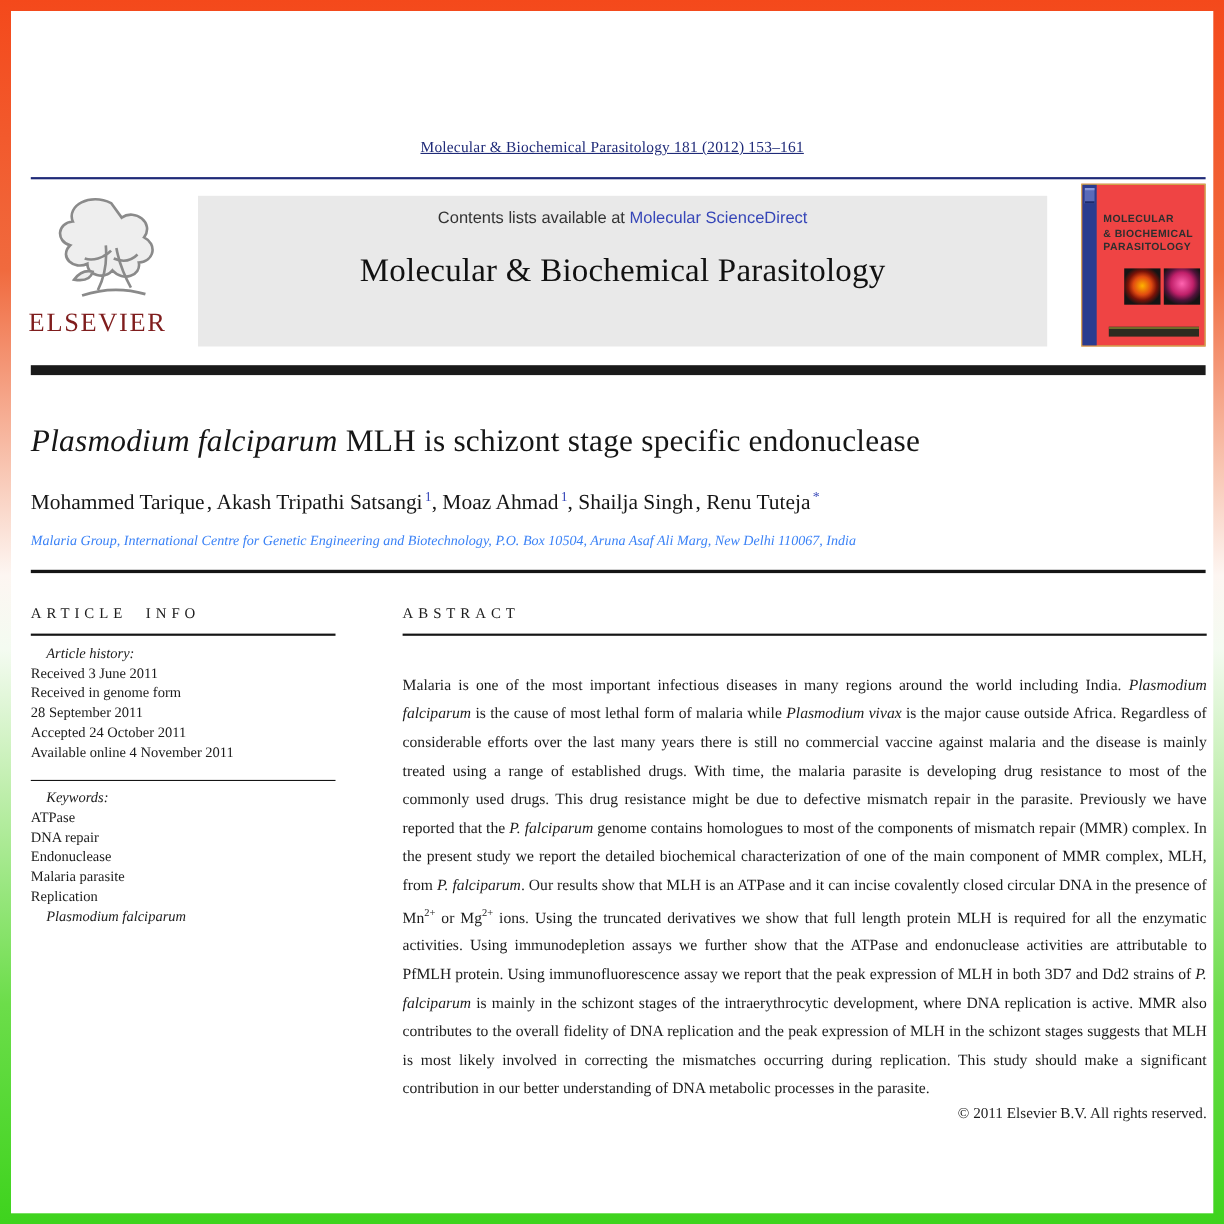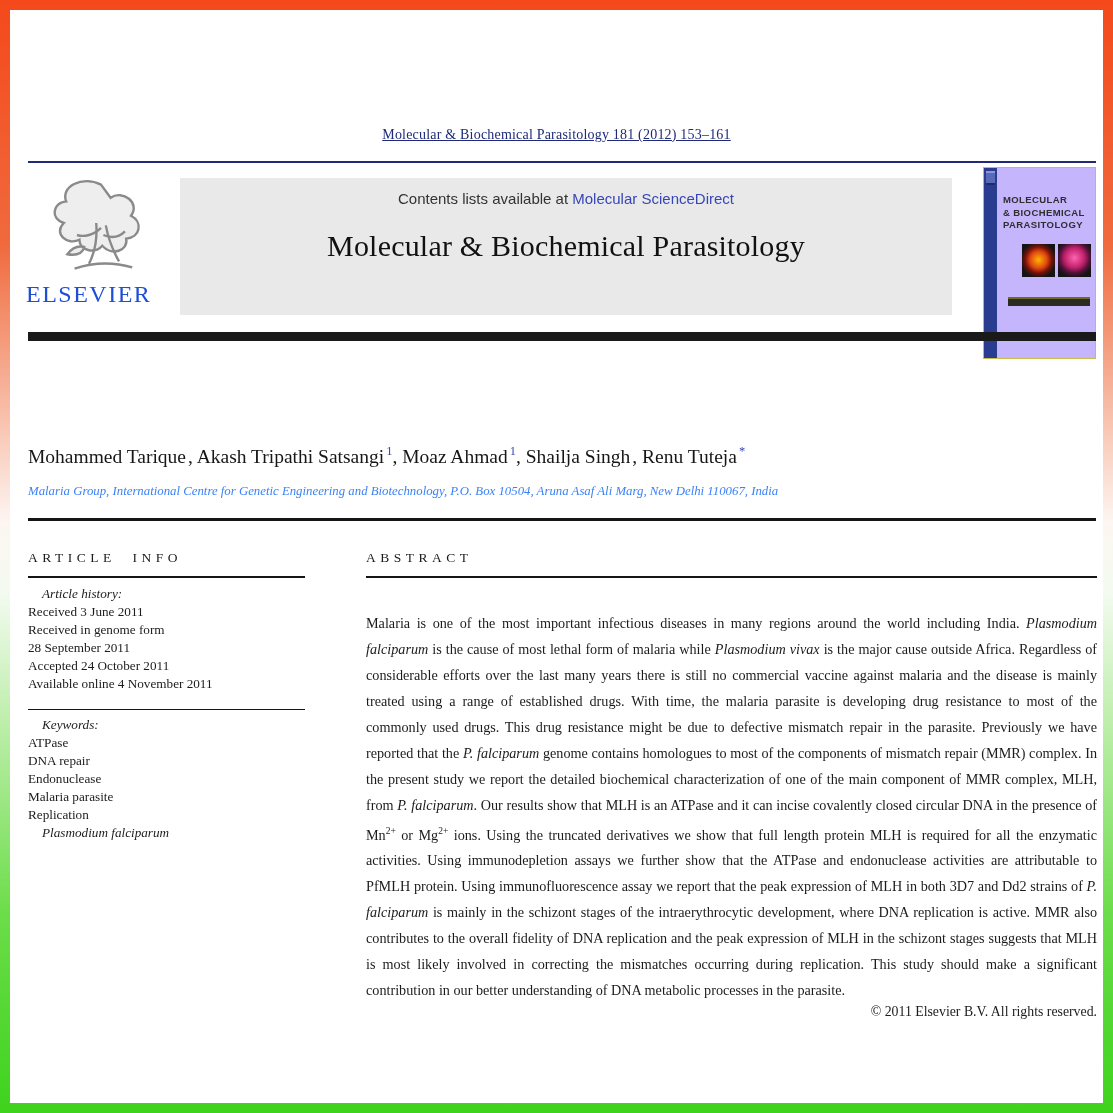--- a/index.html
+++ b/index.html
@@ -11,30 +11,30 @@
   .page{position:absolute;inset:10px;background:#ffffff;overflow:hidden;}
 
   
   .journal-ref{position:absolute;top:117px;left:0;right:0;text-align:center;
     font-size:14px;color:#1f2a78;letter-spacing:.2px;text-decoration:underline;}
   .navy-rule{position:absolute;top:151px;left:18px;width:1068px;height:2px;background:#1f2a78;}
 
   
   .elsevier{position:absolute;left:16px;top:165px;width:150px;height:142px;}
   .elsevier svg{display:block;margin:0 auto;}
-  .elsevier-word{font-size:24px;color:#1d4ed8;letter-spacing:1.5px;text-align:left;
+  .elsevier-word{font-size:24px;color:#7f1d1d;letter-spacing:1.5px;text-align:left;
     font-weight:normal;margin-top:-2px;}
   .banner{position:absolute;left:170px;top:168px;width:772px;height:137px;background:#e9e9e9;}
   .contents-line{margin-top:12px;text-align:center;font-family:"Liberation Sans","DejaVu Sans",sans-serif;
     font-size:15px;color:#333;}
   .contents-line .link{color:#3646b8;text-decoration:none;cursor:pointer;}
   .banner-title{margin-top:22px;text-align:center;font-size:30px;color:#111;letter-spacing:.2px;}
 
   
-  .cover{position:absolute;left:973px;top:157px;width:113px;height:192px;background:#c4b5fd;
+  .cover{position:absolute;left:973px;top:157px;width:113px;height:148px;background:#ef4444;
     border:1px solid #c9bd4e;box-sizing:border-box;}
   .cover-strip{position:absolute;left:0;top:0;width:13px;height:100%;background:#2a3c8f;}
   .cover-logo{position:absolute;left:2px;top:3px;width:9px;height:14px;background:#5a6ab8;
     box-shadow:inset 0 2px 0 #8a97d8, inset 0 -2px 0 #1c2a6e;}
   .cover-title{position:absolute;left:19px;top:26px;font-family:"Liberation Sans","DejaVu Sans",sans-serif;
     font-size:9.5px;font-weight:bold;color:#2e2e2e;line-height:12.5px;letter-spacing:.4px;}
   .cover-images{position:absolute;left:38px;top:76px;display:flex;gap:3px;}
   .cover-img{width:33px;height:33px;background:#141414;}
   .img1{background:radial-gradient(circle at 50% 48%,#ffb400 0%,#e04a10 35%,#7a1208 55%,#141414 75%);}
   .img2{background:radial-gradient(circle at 50% 42%,#ff64b0 0%,#c0206a 40%,#50123a 60%,#141414 78%);}
@@ -105,20 +105,21 @@
     </div>
     <div class="cover-images">
       <div class="cover-img img1"></div>
       <div class="cover-img img2"></div>
     </div>
     <div class="cover-footer"></div>
   </div>
 
   <div class="black-bar"></div>
 
+  <h1 class="title"><i>Plasmodium falciparum</i><span> MLH is schizont stage specific endonuclease</span></h1>
 
   <div class="authors">
     <span>Mohammed Tarique</span><sup></sup><span>, </span><span>Akash Tripathi Satsangi</span><sup>1</sup><span>, </span><span>Moaz Ahmad</span><sup>1</sup><span>, </span><span>Shailja Singh</span><sup></sup><span>, </span><span>Renu Tuteja</span><sup>*</sup>
   </div>
 
   <div class="affiliation">Malaria Group, International Centre for Genetic Engineering and Biotechnology, P.O. Box 10504, Aruna Asaf Ali Marg, New Delhi 110067, India</div>
   <div class="main-rule"></div>
 
   <div class="left-col">
     <div class="sec-heading">ARTICLE INFO</div>

